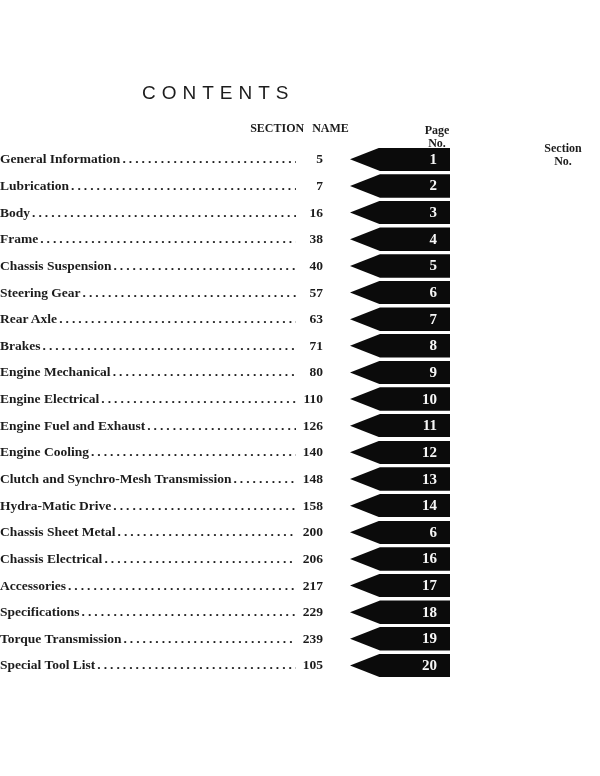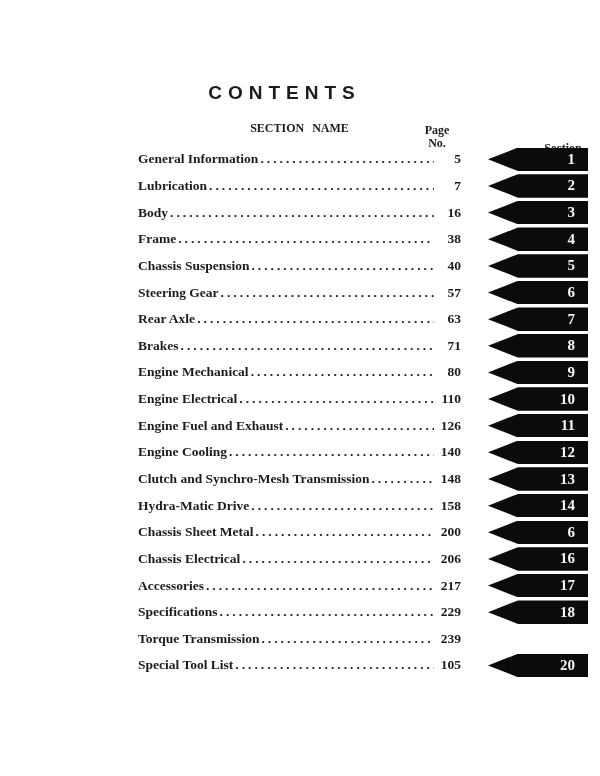--- a/index.html
+++ b/index.html
@@ -15,25 +15,24 @@
     width: 600px;
     height: 776px;
     background: var(--paper);
     font-family: "Liberation Serif", serif;
     color: var(--ink);
     overflow: hidden;
   }
   .title {
     position: absolute;
     top: 82px;
-    left: 120px;
+    left: 136px;
     width: 323px;
-    text-align: center;
     font-family: "Liberation Sans", sans-serif;
-    font-weight: bold;
+    font-weight: normal;
     font-size: 19px;
     letter-spacing: 6px;
     padding-left: 6px; 
     color: var(--ink);
   }
   .col-header {
     position: absolute;
     font-weight: bold;
     font-size: 12px;
     line-height: 13px;
@@ -50,21 +49,20 @@
     top: 146px;
     left: 0;
     width: 600px;
   }
   .row {
     height: 26.65px;
     display: flex;
     align-items: center;
   }
   .entry {
-    margin-left: 138px;
     width: 323px;
     display: flex;
     align-items: baseline;
     font-weight: bold;
     font-size: 13.5px;
     color: var(--ink);
   }
   .name { white-space: nowrap; }
   .dots {
     flex: 1;
@@ -309,20 +307,23 @@
         <span class="banner-num">18</span>
       </div>
     </div>
 
     <div class="row">
       <div class="entry">
         <span class="name">Torque Transmission</span>
         <span class="dots">..........................................................................................</span>
         <span class="pagenum">239</span>
       </div>
+      <div class="banner">
+        <span class="banner-num">19</span>
+      </div>
     </div>
 
     <div class="row">
       <div class="entry">
         <span class="name">Special Tool List</span>
         <span class="dots">..........................................................................................</span>
         <span class="pagenum">105</span>
       </div>
       <div class="banner">
         <span class="banner-num">20</span>

